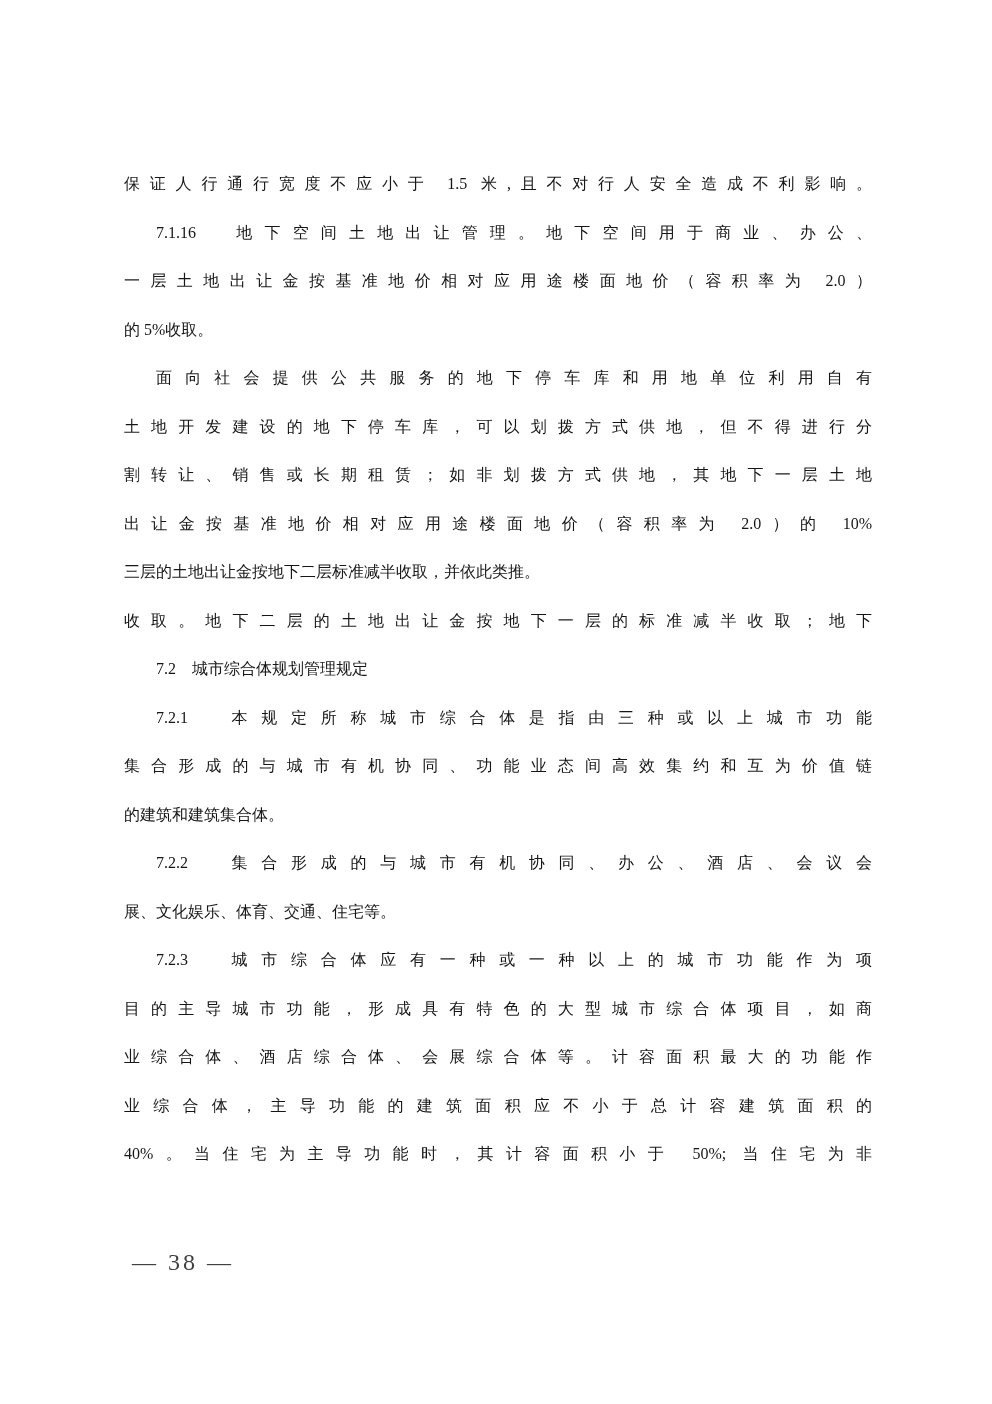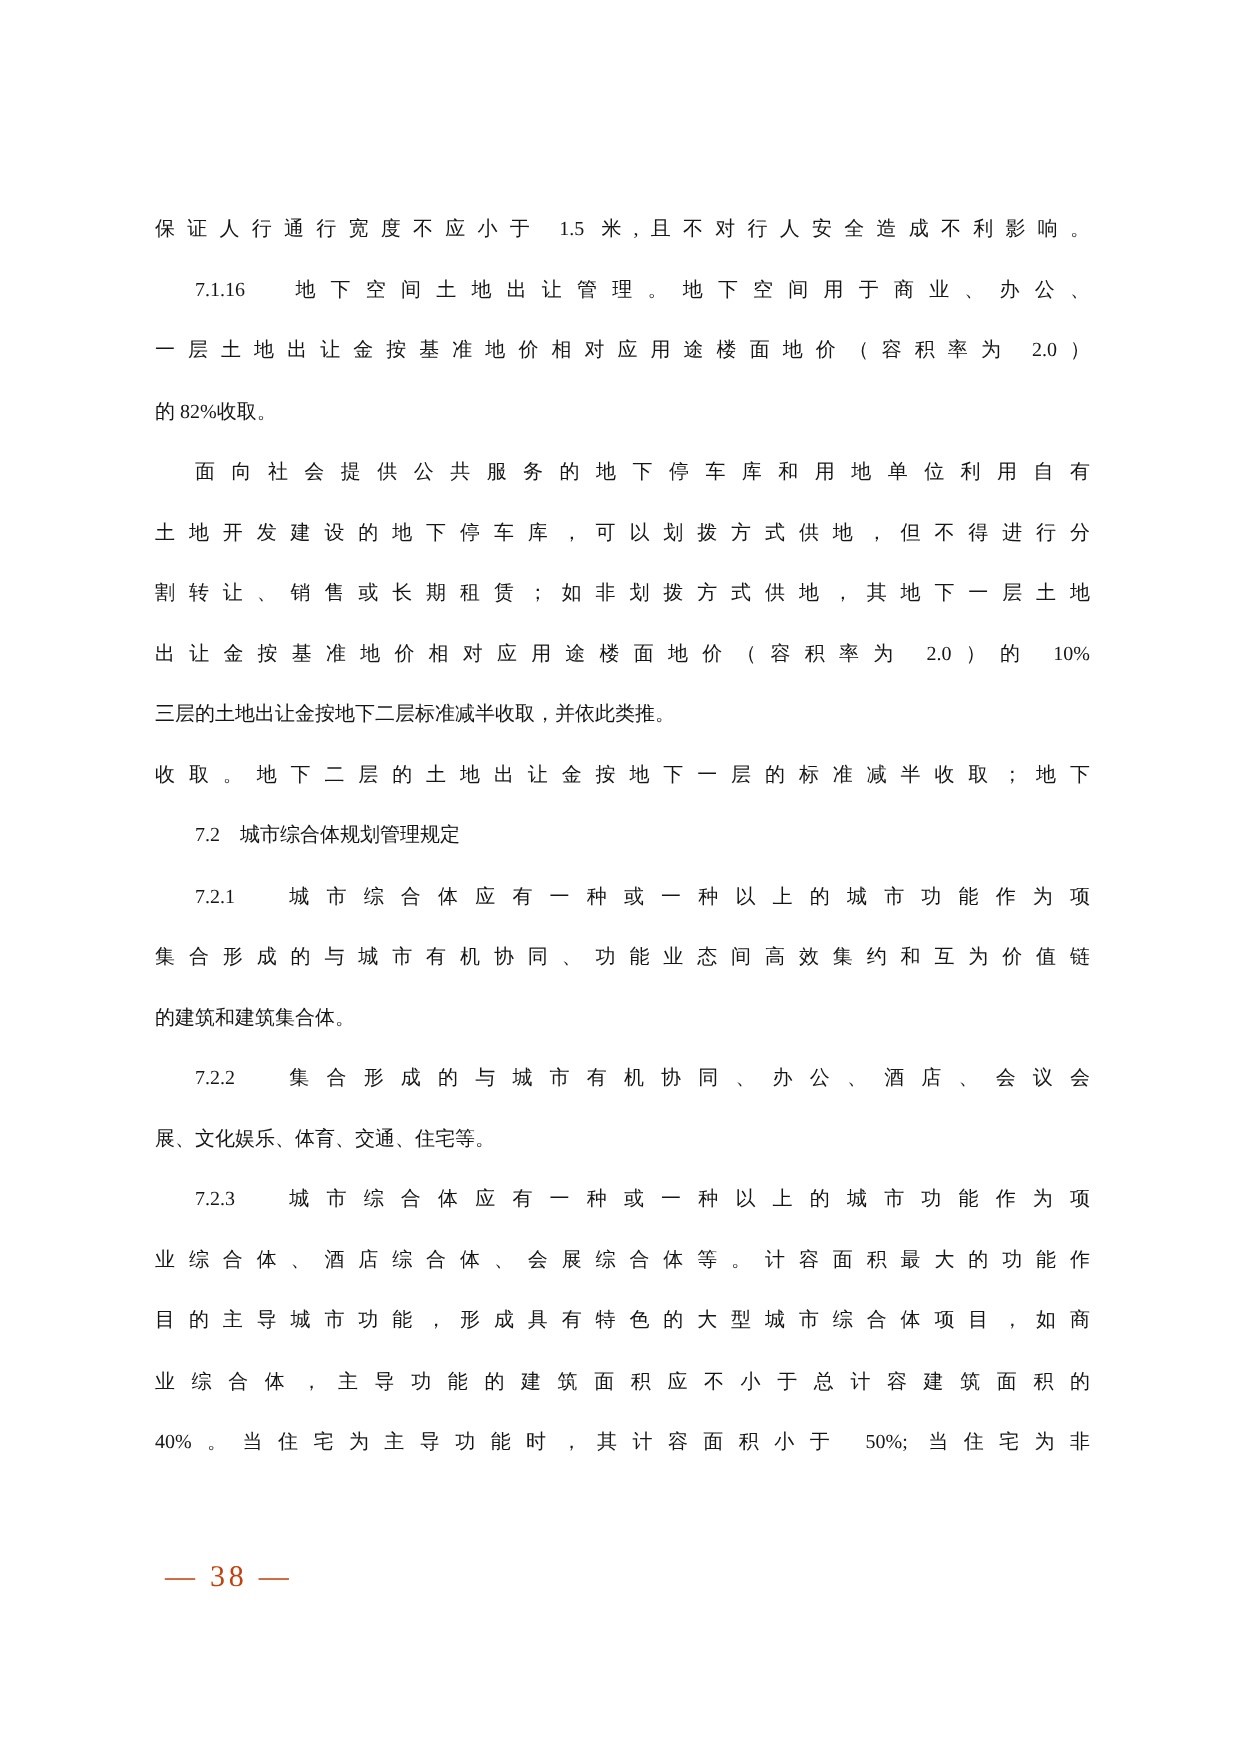--- a/index.html
+++ b/index.html
@@ -41,47 +41,47 @@
   .ind {
     text-indent: 2em;
   }
   .footer {
     position: absolute;
     left: 132px;
     top: 1246px;
     font-size: 24px;
     line-height: 32px;
     letter-spacing: 3px;
-    color: #c2410c;
+    color: #404040;
   }
 </style>
 </head>
 <body>
 
 <div class="page">
 
   <div class="content">
     <div class="ln fill">保证人行通行宽度不应小于 1.5 米,且不对行人安全造成不利影响。</div>
     <div class="ln fill ind">7.1.16　地下空间土地出让管理。地下空间用于商业、办公、</div>
     <div class="ln fill">一层土地出让金按基准地价相对应用途楼面地价（容积率为 2.0）</div>
-    <div class="ln">的 82%收取。</div>
+    <div class="ln">的 5%收取。</div>
     <div class="ln fill ind">面向社会提供公共服务的地下停车库和用地单位利用自有</div>
     <div class="ln fill">土地开发建设的地下停车库，可以划拨方式供地，但不得进行分</div>
     <div class="ln fill">割转让、销售或长期租赁；如非划拨方式供地，其地下一层土地</div>
     <div class="ln fill">出让金按基准地价相对应用途楼面地价（容积率为 2.0）的 10%</div>
     <div class="ln">三层的土地出让金按地下二层标准减半收取，并依此类推。</div>
     <div class="ln fill">收取。地下二层的土地出让金按地下一层的标准减半收取；地下</div>
     <div class="ln ind">7.2　城市综合体规划管理规定</div>
-    <div class="ln fill ind">7.2.1　城市综合体应有一种或一种以上的城市功能作为项</div>
+    <div class="ln fill ind">7.2.1　本规定所称城市综合体是指由三种或以上城市功能</div>
     <div class="ln fill">集合形成的与城市有机协同、功能业态间高效集约和互为价值链</div>
     <div class="ln">的建筑和建筑集合体。</div>
     <div class="ln fill ind">7.2.2　集合形成的与城市有机协同、办公、酒店、会议会</div>
     <div class="ln">展、文化娱乐、体育、交通、住宅等。</div>
     <div class="ln fill ind">7.2.3　城市综合体应有一种或一种以上的城市功能作为项</div>
+    <div class="ln fill">目的主导城市功能，形成具有特色的大型城市综合体项目，如商</div>
     <div class="ln fill">业综合体、酒店综合体、会展综合体等。计容面积最大的功能作</div>
-    <div class="ln fill">目的主导城市功能，形成具有特色的大型城市综合体项目，如商</div>
     <div class="ln fill">业综合体，主导功能的建筑面积应不小于总计容建筑面积的</div>
     <div class="ln fill">40%。当住宅为主导功能时，其计容面积小于 50%; 当住宅为非</div>
   </div>
 
   <div class="footer">— 38 —</div>
 
 </div>
 
 </body></html>

